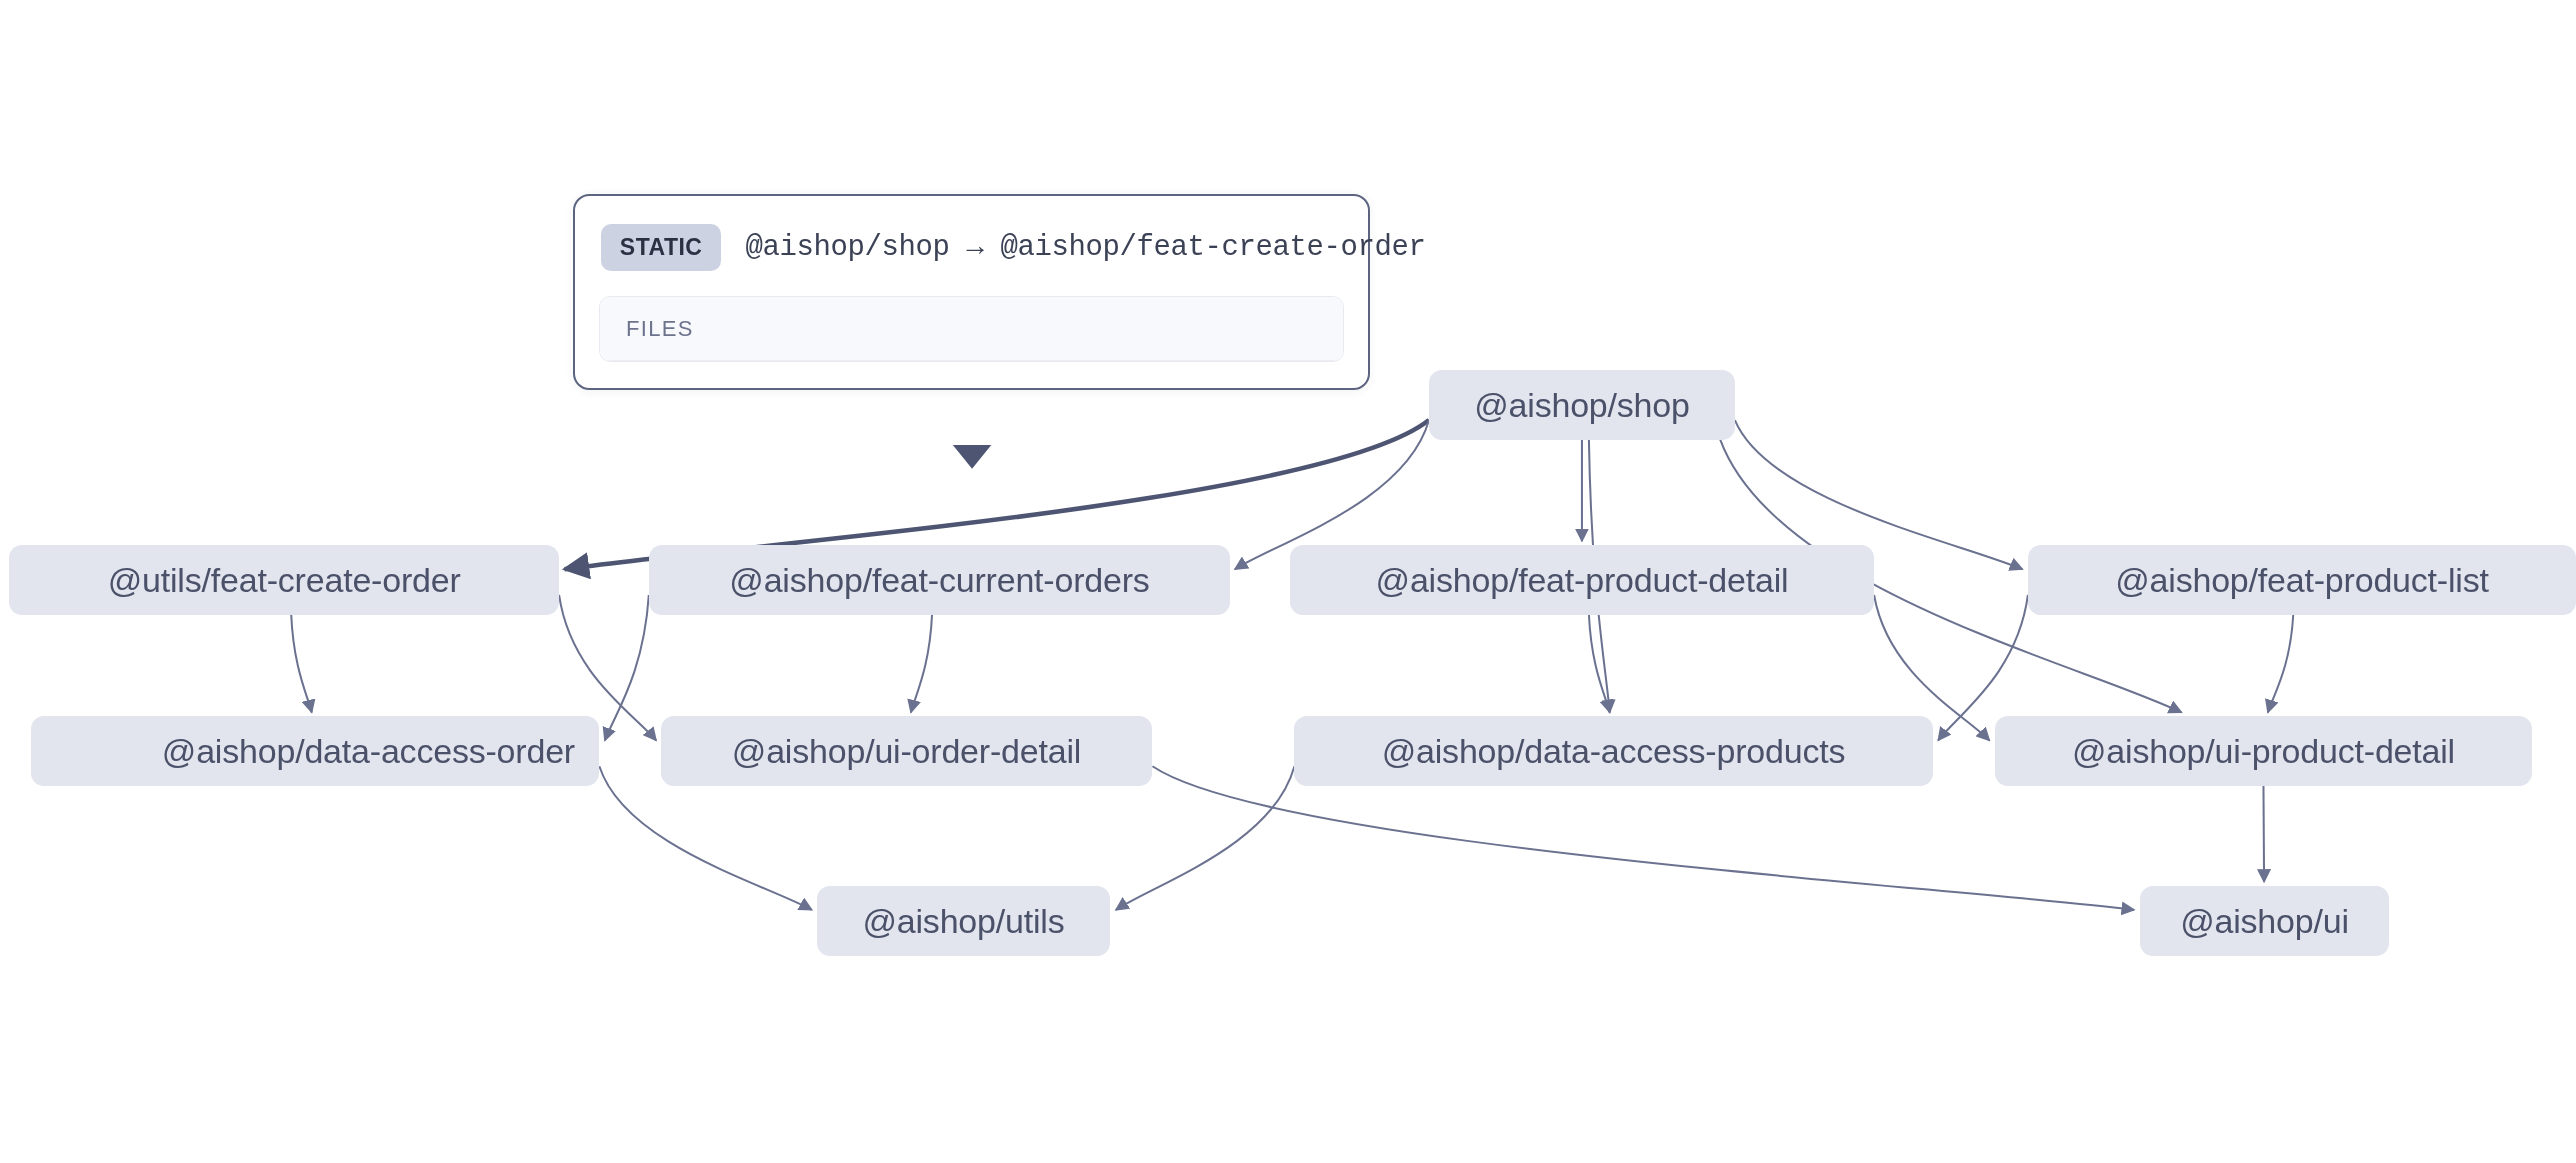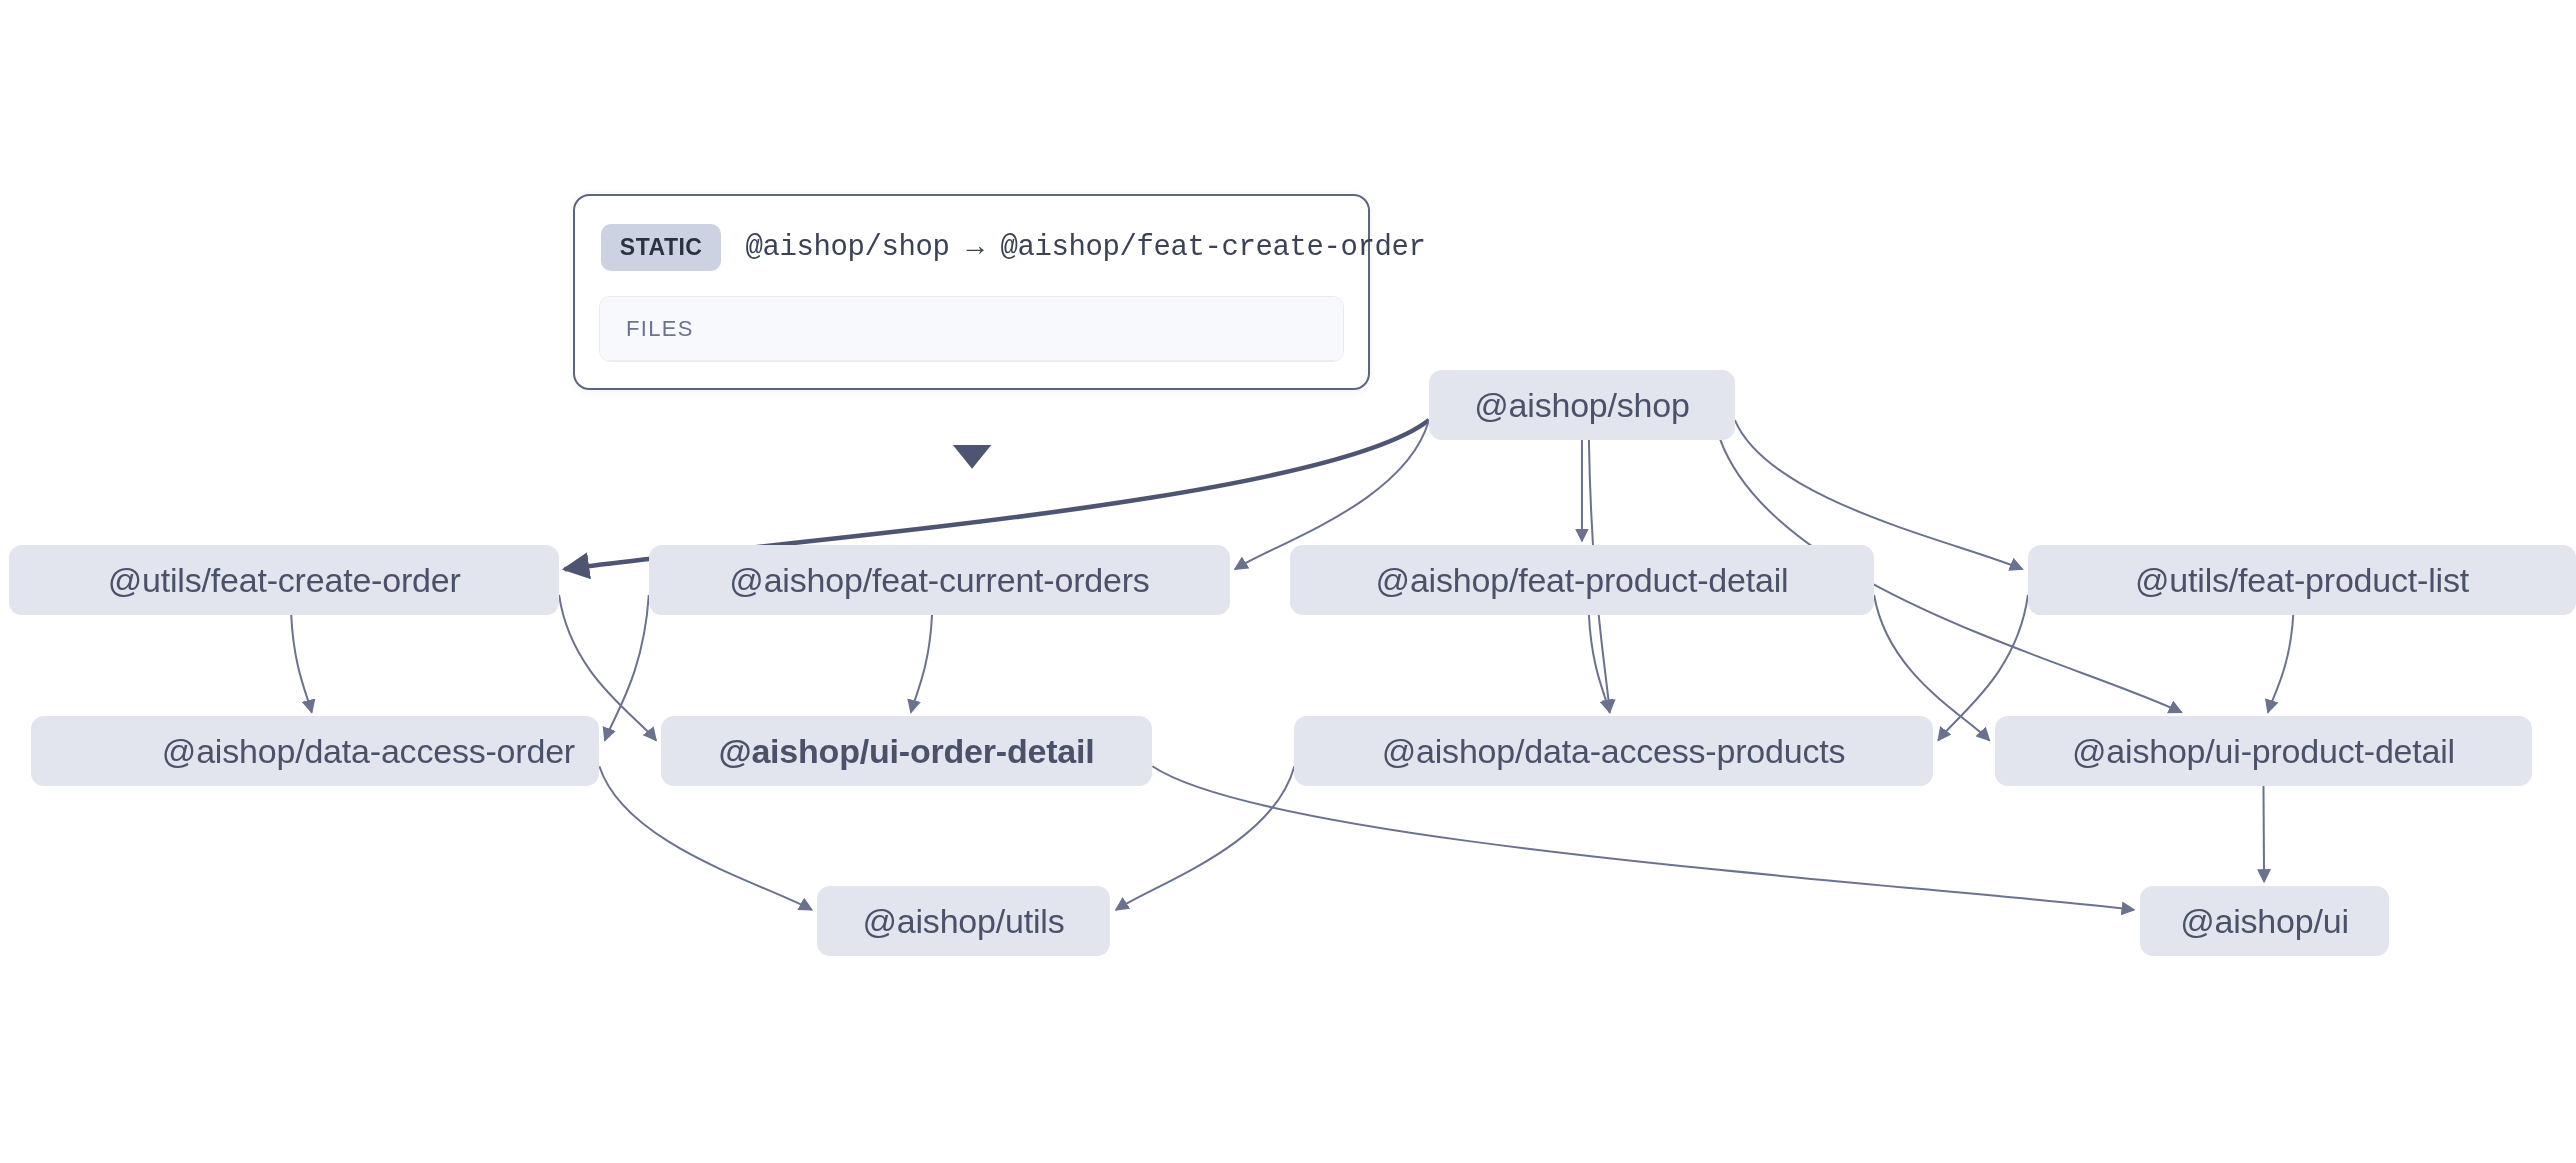--- a/index.html
+++ b/index.html
@@ -160,26 +160,26 @@
       <div class="node" style="left: 9.2px; top: 545px; width: 550px; height: 70px;">
         <span>@utils/feat-create-order</span>
       </div>
       <div class="node" style="left: 649px; top: 545px; width: 581px; height: 70px;">
         <span>@aishop/feat-current-orders</span>
       </div>
       <div class="node" style="left: 1290px; top: 545px; width: 584px; height: 70px;">
         <span>@aishop/feat-product-detail</span>
       </div>
       <div class="node" style="left: 2028px; top: 545px; width: 548px; height: 70px;">
-        <span>@utils/feat-product-list</span>
+        <span>@aishop/feat-product-list</span>
       </div>
       <div class="node" style="left: 31px; top: 716px; width: 568px; height: 70px; justify-content: flex-end;">
         <span>@aishop/data-access-order</span>
       </div>
-      <div class="node" style="left: 661px; top: 716px; width: 491px; height: 70px; font-weight: bold;">
+      <div class="node" style="left: 661px; top: 716px; width: 491px; height: 70px;">
         <span>@aishop/ui-order-detail</span>
       </div>
       <div class="node" style="left: 1294px; top: 716px; width: 639px; height: 70px;">
         <span>@aishop/data-access-products</span>
       </div>
       <div class="node" style="left: 1995px; top: 716px; width: 537px; height: 70px;">
         <span>@aishop/ui-product-detail</span>
       </div>
       <div class="node" style="left: 817px; top: 886px; width: 293px; height: 70px;">
         <span>@aishop/utils</span>

